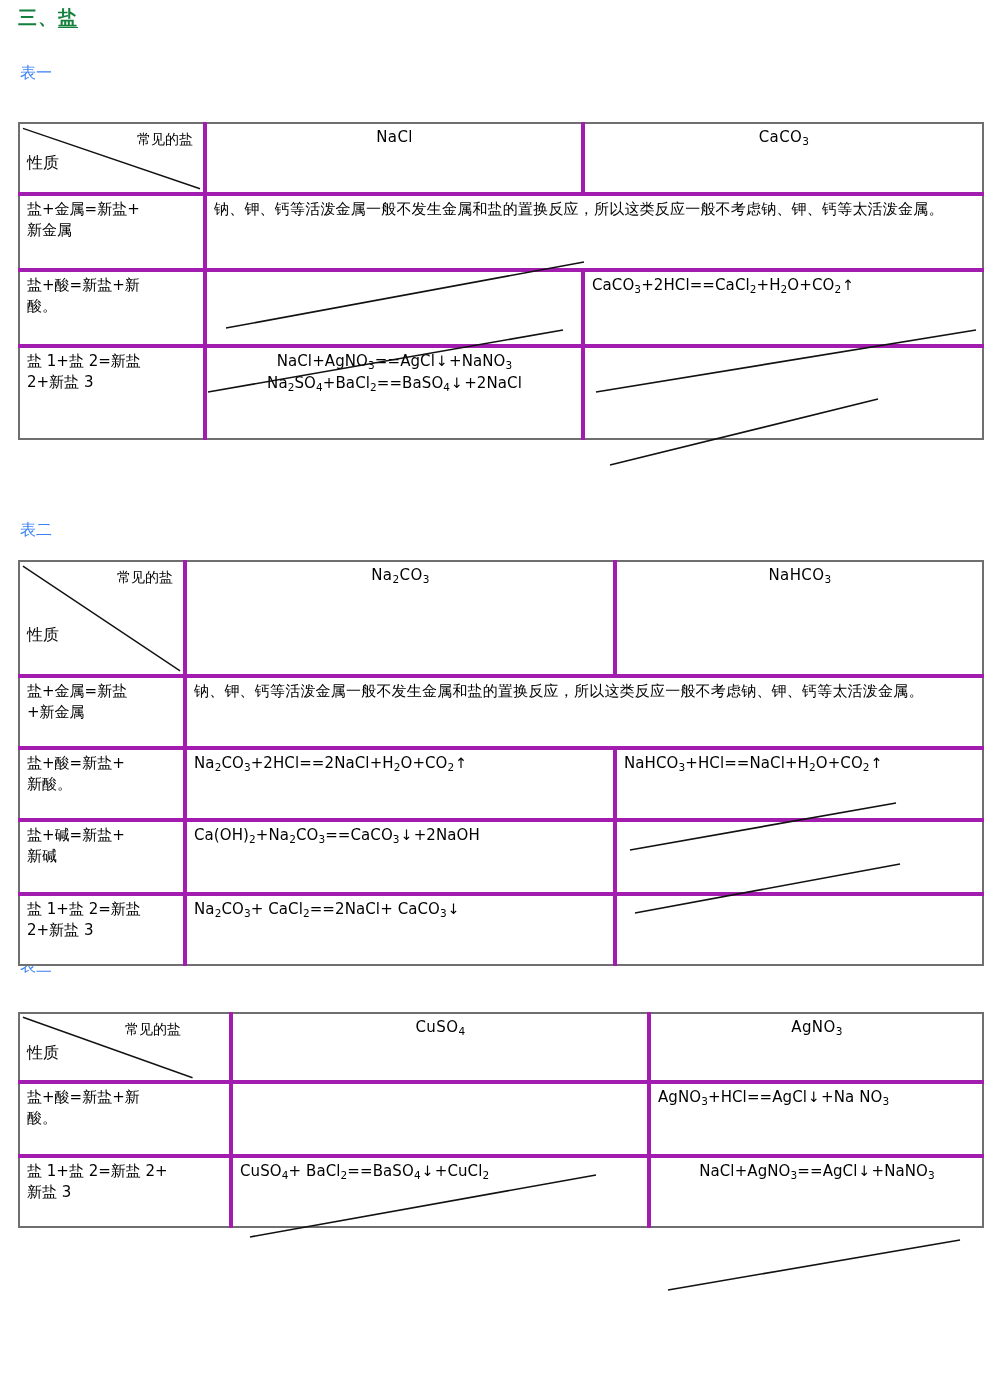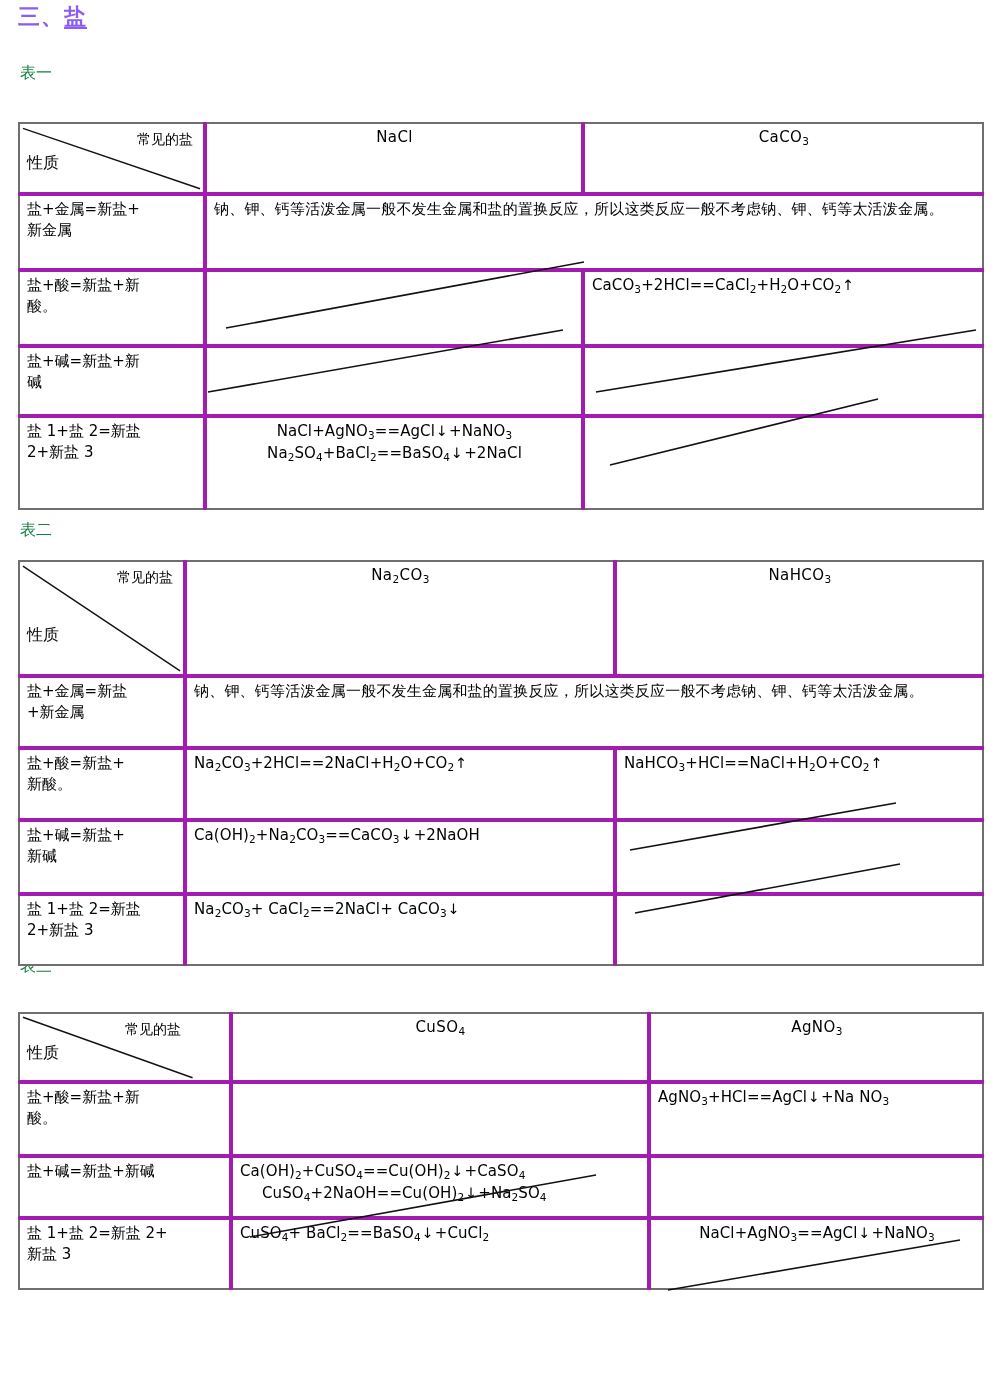--- a/index.html
+++ b/index.html
@@ -22,37 +22,37 @@
     height: 1381px;
     padding: 0;
     box-sizing: border-box;
   }
 
   
   .doc-title {
     position: absolute;
     left: 18px;
     top: 5px;
-    font-size: 22px;
+    font-size: 19px;
     font-weight: 600;
-    color: #8b5cf6;
+    color: #15803d;
     letter-spacing: 1px;
     line-height: 24px;
     white-space: nowrap;
   }
   .doc-title .u {
     text-decoration: underline;
     text-underline-offset: 3px;
   }
 
   .tbl-caption {
     position: absolute;
     left: 20px;
     font-size: 16px;
-    color: #15803d;
+    color: #3b82f6;
     line-height: 22px;
     white-space: nowrap;
   }
   #cap1 { top: 62px; }
   #cap2 { top: 519px; }
   #cap3 { top: 955px; }
 
   
   .saltbl {
     position: absolute;
@@ -180,25 +180,20 @@
       </tr>
 
       <tr>
         <td class="rowlabel outer-left" style="height:66px">盐+酸=新盐+新<br>酸。</td>
         <td class="eqcell"></td>
         <td class="eqcell outer-right">
             <span class="eq">CaCO<sub>3</sub>+2HCl==CaCl<sub>2</sub>+H<sub>2</sub>O+CO<sub>2</sub><span class="arr">↑</span></span>
           </td>
       </tr>
 
-      <tr>
-        <td class="rowlabel outer-left" style="height:60px">盐+碱=新盐+新<br>碱</td>
-        <td class="eqcell"></td>
-        <td class="eqcell outer-right"></td>
-      </tr>
 
       <tr class="last-row">
         <td class="rowlabel outer-left" style="height:84px">盐 1+盐 2=新盐<br>2+新盐 3</td>
         <td class="eqcell ctr">
           <span class="eq">NaCl+AgNO<sub>3</sub>==AgCl<span class="arr">↓</span>+NaNO<sub>3</sub></span>
           <span class="eq">Na<sub>2</sub>SO<sub>4</sub>+BaCl<sub>2</sub>==BaSO<sub>4</sub><span class="arr">↓</span>+2NaCl</span>
         </td>
         <td class="eqcell outer-right"></td>
       </tr>
     </tbody>
@@ -289,28 +284,20 @@
 
 
       <tr>
         <td class="rowlabel outer-left" style="height:64px">盐+酸=新盐+新<br>酸。</td>
         <td class="eqcell"></td>
         <td class="eqcell outer-right">
             <span class="eq">AgNO<sub>3</sub>+HCl==AgCl<span class="arr">↓</span>+Na NO<sub>3</sub></span>
           </td>
       </tr>
 
-      <tr>
-        <td class="rowlabel outer-left" style="height:52px">盐+碱=新盐+新碱</td>
-        <td class="eqcell">
-          <span class="eq">Ca(OH)<sub>2</sub>+CuSO<sub>4</sub>==Cu(OH)<sub>2</sub><span class="arr">↓</span>+CaSO<sub>4</sub></span>
-          <span class="eq ind1">CuSO<sub>4</sub>+2NaOH==Cu(OH)<sub>2</sub><span class="arr">↓</span>+Na<sub>2</sub>SO<sub>4</sub></span>
-        </td>
-        <td class="eqcell outer-right"></td>
-      </tr>
 
       <tr class="last-row">
         <td class="rowlabel outer-left" style="height:62px">盐 1+盐 2=新盐 2+<br>新盐 3</td>
         <td class="eqcell">
             <span class="eq">CuSO<sub>4</sub>+ BaCl<sub>2</sub>==BaSO<sub>4</sub><span class="arr">↓</span>+CuCl<sub>2</sub></span>
           </td>
         <td class="eqcell outer-right ctr">
             <span class="eq">NaCl+AgNO<sub>3</sub>==AgCl<span class="arr">↓</span>+NaNO<sub>3</sub></span>
           </td>
       </tr>

